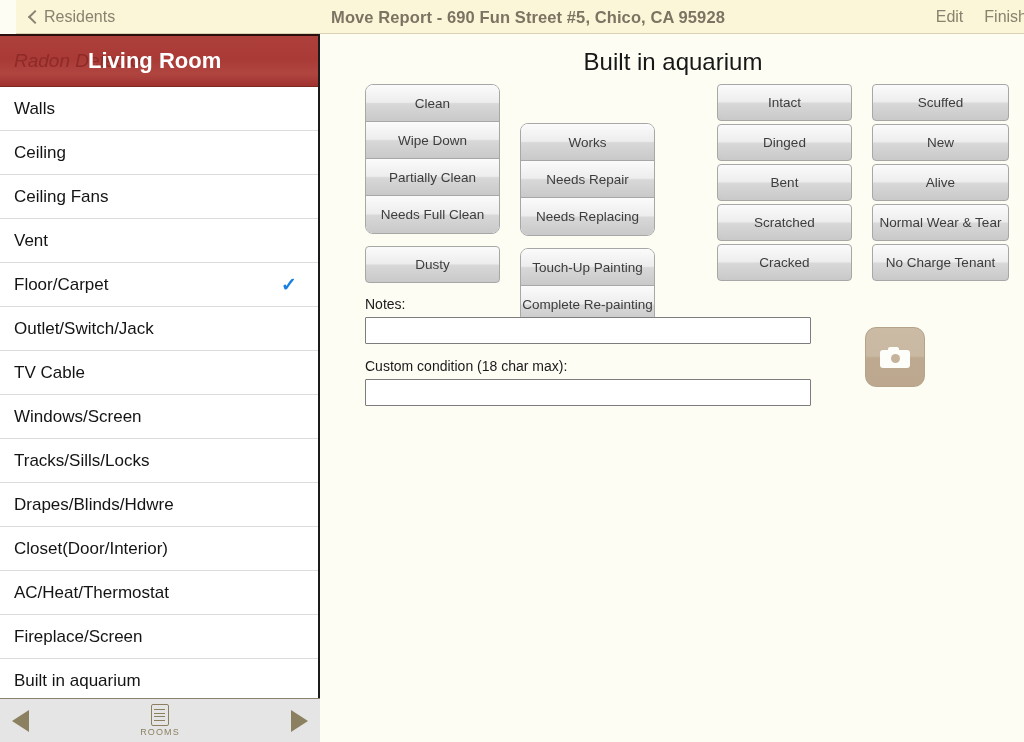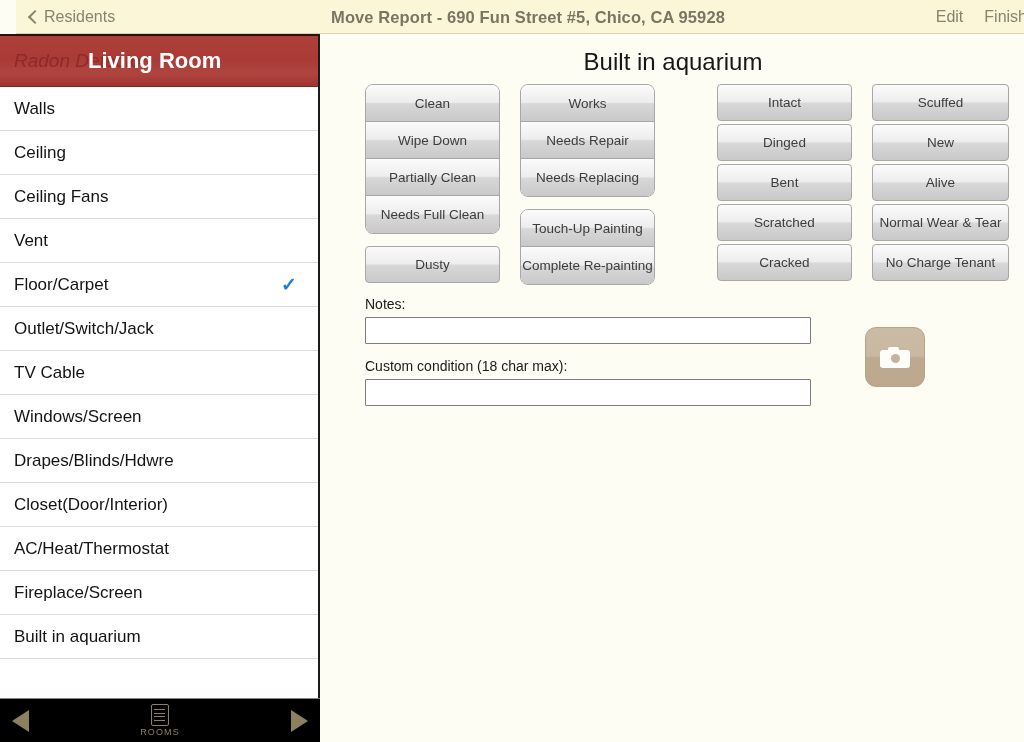--- a/index.html
+++ b/index.html
@@ -76,21 +76,21 @@
   .room-row-label { font-size: 17px; color: #141414; flex: 1; }
   .room-check {
     color: #1a7fe0; font-size: 19px; font-weight: bold; line-height: 1;
     margin-right: 7px;
   }
   .room-check.hidden { visibility: hidden; }
 
   
   .bottombar {
     position: absolute; left: 0; top: 698px; width: 320px; height: 44px;
-    background: #000000;
+    background: #e5e5e5;
     border-top: 1px solid #8a8170;
     display: flex; align-items: center; justify-content: space-between;
     padding: 0 12px;
   }
   .tri {
     width: 0; height: 0; border-top: 11px solid transparent;
     border-bottom: 11px solid transparent;
   }
   .tri-left { border-right: 17px solid #8b8161; }
   .tri-right { border-left: 17px solid #8b8161; }
@@ -113,21 +113,21 @@
   }
   .main-title {
     position: absolute; left: 0; right: 0; top: 14px;
     text-align: center; font-size: 24px; color: #171717;
   }
 
   .cols { position: absolute; left: 43px; top: 50px; width: 650px; }
 
   .col { position: absolute; top: 0; }
   .col1 { left: 0;   width: 135px; }
-  .col2 { left: 155px; width: 135px; }
+  .col2 { left: 155px; width: 135px; margin-top: 39px; }
   .col3 { left: 352px; width: 135px; }
   .col4 { left: 507px; width: 137px; }
 
   .group {
     border: 1px solid #a7a7a7; border-radius: 8px; overflow: hidden;
     margin-bottom: 12px;
     box-shadow: 0 1px 0 rgba(255,255,255,0.8) inset;
   }
   .seg {
     height: 37px; display: flex; align-items: center; justify-content: center;
@@ -225,20 +225,24 @@
         <div class="room-row">
           <div class="room-row-label">Outlet/Switch/Jack</div>
           <div class="room-check hidden" style="color: rgb(26, 127, 224);">✓</div>
         </div>
         <div class="room-row">
           <div class="room-row-label">TV Cable</div>
           <div class="room-check hidden" style="color: rgb(26, 127, 224);">✓</div>
         </div>
         <div class="room-row">
           <div class="room-row-label">Windows/Screen</div>
+          <div class="room-check hidden" style="color: rgb(26, 127, 224);">✓</div>
+        </div>
+        <div class="room-row">
+          <div class="room-row-label">Tracks/Sills/Locks</div>
           <div class="room-check hidden" style="color: rgb(26, 127, 224);">✓</div>
         </div>
         <div class="room-row">
           <div class="room-row-label">Drapes/Blinds/Hdwre</div>
           <div class="room-check hidden" style="color: rgb(26, 127, 224);">✓</div>
         </div>
         <div class="room-row">
           <div class="room-row-label">Closet(Door/Interior)</div>
           <div class="room-check hidden" style="color: rgb(26, 127, 224);">✓</div>
         </div>

